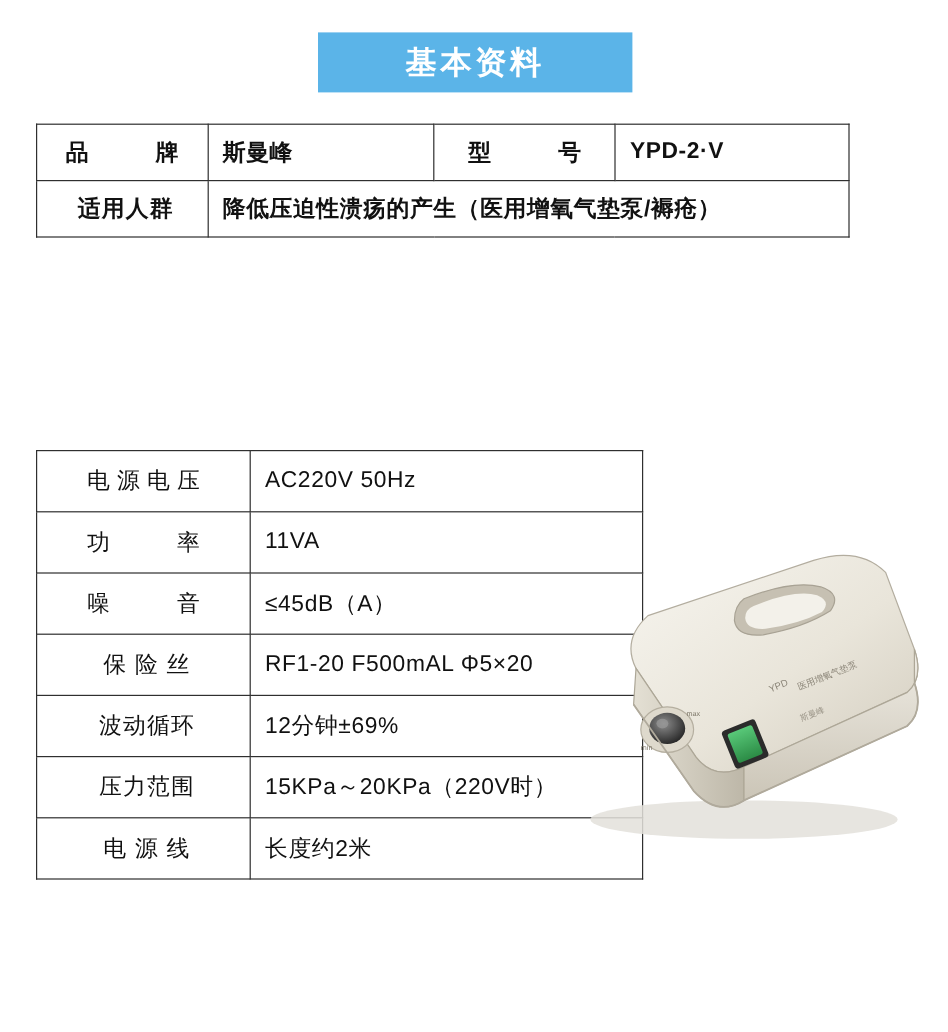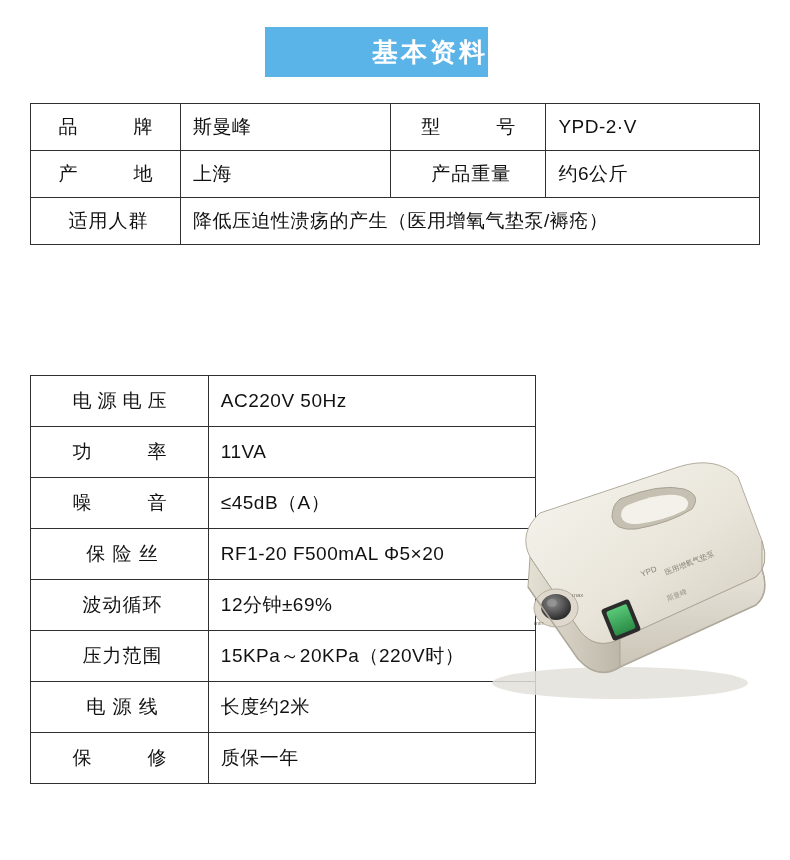--- a/index.html
+++ b/index.html
@@ -29,22 +29,21 @@
     font-size: 26px;
     font-weight: bold;
     letter-spacing: 3px;
     text-align: center;
     line-height: 50px;
     height: 50px;
   }
   #banner-basic {
     left: 265px;
     top: 27px;
-    width: 223px;
-    text-align: right;
+    width: 262px;
   }
   #banner-pump {
     left: 265px;
     top: 307px;
     width: 262px;
   }
 
   
   table {
     position: absolute;
@@ -71,21 +70,22 @@
   }
   td.value {
     text-align: left;
     letter-spacing: 0.5px;
   }
 
   
   #table-basic {
     left: 30px;
     top: 103px;
-    width: 730px;
+    width: 678px;
+    font-weight: bold;
   }
   #table-basic td {
     height: 46px;
   }
   .col-b1 { width: 138px; }
   .col-b2 { width: 228px; }
   .col-b3 { width: 138px; }
   .col-b4 { width: 226px; }
 
   
@@ -118,26 +118,20 @@
 
   <table id="table-basic">
     <tbody>
         <tr>
       <td class="label col-b1">品　　牌</td>
       <td class="value col-b2">斯曼峰</td>
       <td class="label col-b3">型　　号</td>
       <td class="value col-b4">YPD-2·V</td>
     </tr>
     <tr>
-      <td class="label col-b1">产　　地</td>
-      <td class="value col-b2">上海</td>
-      <td class="label col-b3 tight">产品重量</td>
-      <td class="value col-b4">约6公斤</td>
-    </tr>
-    <tr>
       <td class="label col-b1 tight">适用人群</td>
       <td class="value" colspan="3">降低压迫性溃疡的产生（医用增氧气垫泵/褥疮）</td>
     </tr>
   </tbody>
     </table>
 
 
   <table id="table-pump">
     <tbody>
         <tr>
@@ -160,24 +154,20 @@
       <td class="label col-p1 tight">波动循环</td>
       <td class="value col-p2">12分钟±69%</td>
     </tr>
     <tr>
       <td class="label col-p1 tight">压力范围</td>
       <td class="value col-p2">15KPa～20KPa（220V时）</td>
     </tr>
     <tr>
       <td class="label col-p1 tight">电 源 线</td>
       <td class="value col-p2">长度约2米</td>
-    </tr>
-    <tr>
-      <td class="label col-p1">保　　修</td>
-      <td class="value col-p2">质保一年</td>
     </tr>
   </tbody>
     </table>
 
   <svg id="product-image" viewBox="0 0 310 290">
     <defs>
       <linearGradient id="bodyTop" x1="0" y1="0" x2="1" y2="1">
         <stop offset="0%" stop-color="#f7f5ef"></stop>
         <stop offset="55%" stop-color="#e9e5da"></stop>
         <stop offset="100%" stop-color="#d2ccbe"></stop>

